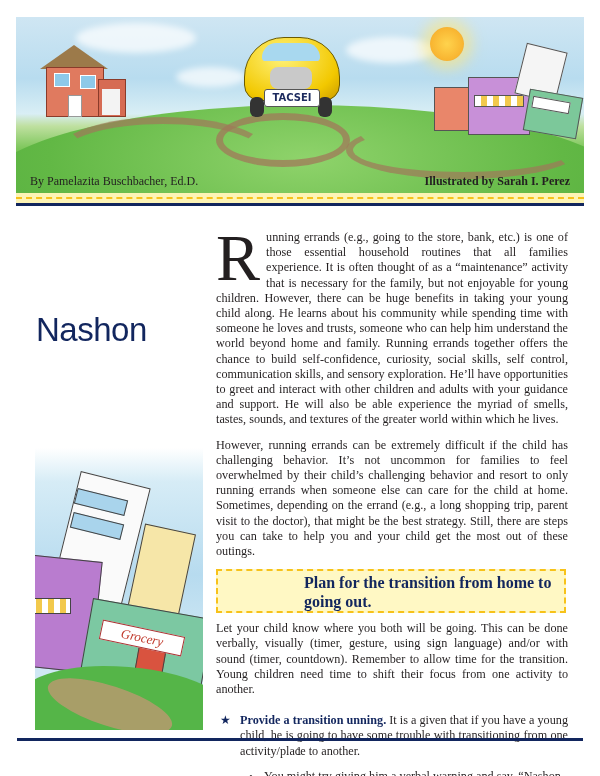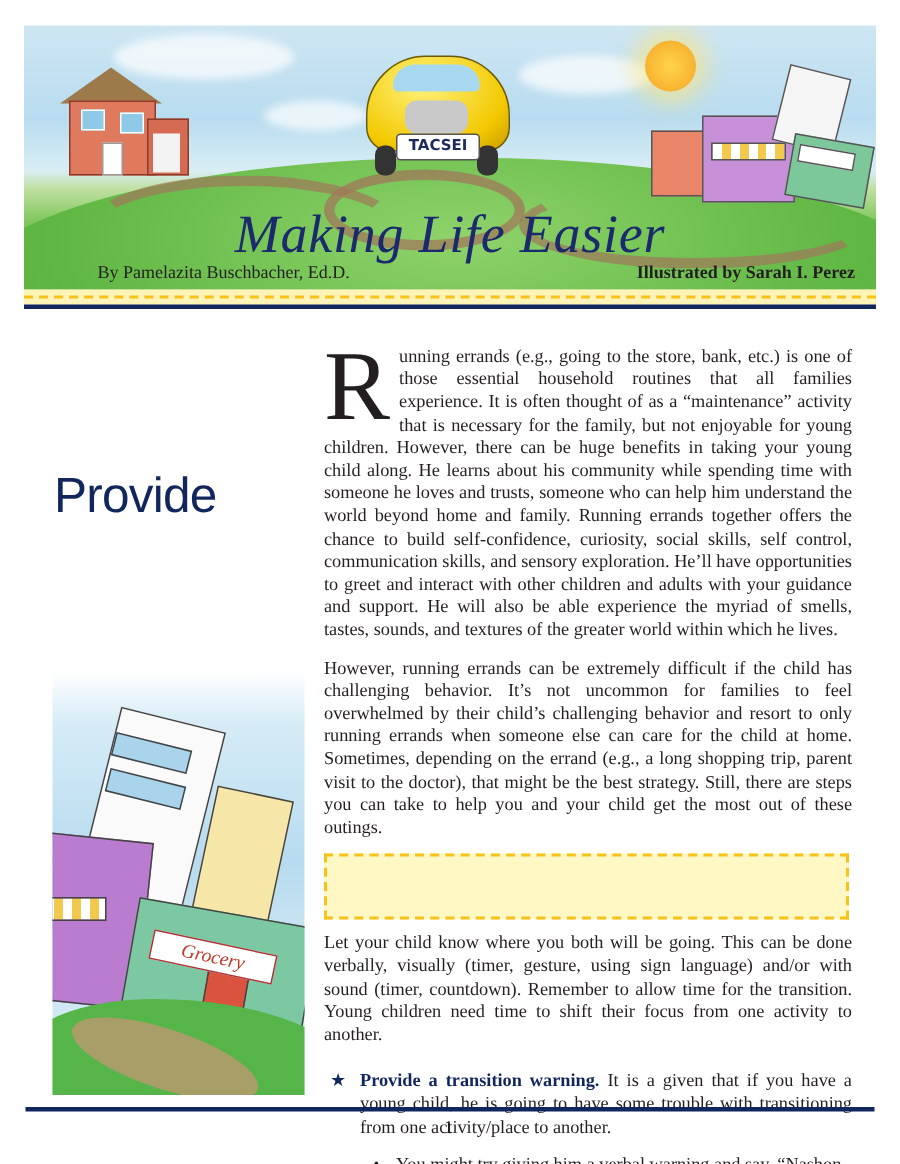--- a/index.html
+++ b/index.html
@@ -26,21 +26,21 @@
   .banner .taxi .grill { position: absolute; left: 34px; top: 40px; width: 42px; height: 22px; background: #c9c9c9; border-radius: 8px; }
   .banner .taxi .plate { position: absolute; left: 28px; top: 62px; width: 54px; height: 16px; background: #fff; border: 1px solid #555; border-radius: 3px;
                          font-family: "DejaVu Sans", sans-serif; font-size: 10px; font-weight: bold; color: #1c2a5e; text-align: center; line-height: 16px; }
   .banner .taxi .wheel { position: absolute; top: 70px; width: 14px; height: 20px; background: #333; border-radius: 6px; }
   .banner .sun { position: absolute; left: 414px; top: 10px; width: 34px; height: 34px; border-radius: 50%; background: radial-gradient(circle, #ffd34d, #f5a623); box-shadow: 0 0 14px 8px rgba(255,230,120,0.6); }
   .banner .shops { position: absolute; left: 418px; top: 30px; width: 150px; height: 90px; }
   .banner .shops .b { position: absolute; border: 1px solid #555; }
   .banner .title { position: absolute; left: 0; width: 100%; top: 118px; text-align: center;
                    font-family: "Liberation Serif", serif; font-style: italic; font-size: 36px; color: #1a2a6c; letter-spacing: 0.5px; }
   .banner .byline { position: absolute; top: 157px; font-size: 12px; color: #231f20; }
-  .banner .byline.left { left: 14px; margin-left: 35px; }
+  .banner .byline.left { left: 14px; }
   .banner .byline.right { right: 14px; font-weight: bold; }
 
   .band { position: absolute; left: 16px; top: 193px; width: 568px; height: 10px; background: #fdf4b5; }
   .band .dash { position: absolute; left: 0; top: 4px; width: 100%; height: 0; border-top: 2px dashed #f7c21a; }
   .rule-top { position: absolute; left: 16px; top: 203px; width: 568px; height: 3px; background: #12265e; }
 
   
   .headline { position: absolute; left: 36px; top: 308px; font-family: "Liberation Sans", "DejaVu Sans", sans-serif;
               font-size: 33px; line-height: 43px; color: #12265e; letter-spacing: -0.5px; }
   .side-art { position: absolute; left: 35px; top: 448px; width: 168px; height: 282px; overflow: hidden;
@@ -107,32 +107,31 @@
 
   <div class="shops">
     <div class="b" style="left:0;top:40px;width:36px;height:42px;background:#e9866a;"></div>
     <div class="b" style="left:34px;top:30px;width:60px;height:56px;background:#c890d8;"></div>
     <div class="b" style="left:40px;top:48px;width:48px;height:10px;background:repeating-linear-gradient(90deg,#fff 0 6px,#f2c94c 6px 12px);"></div>
     <div class="b" style="left:86px;top:0;width:40px;height:50px;background:#f5f5f5;transform:rotate(14deg);"></div>
     <div class="b" style="left:92px;top:46px;width:52px;height:40px;background:#7cc89a;transform:rotate(10deg);"></div>
     <div class="b" style="left:98px;top:52px;width:36px;height:10px;background:#fff;transform:rotate(10deg);"></div>
   </div>
 
-  <div class="title">Making Life Easier</div>
   <div class="byline left">By Pamelazita Buschbacher, Ed.D.</div>
   <div class="byline right">Illustrated by Sarah I. Perez</div>
 </div>
 
 <div class="band">
     <div class="dash"></div>
   </div>
 <div class="rule-top"></div>
 
 <div class="headline">
-  <div>Provide</div>
+  <div>Nashon</div>
 </div>
 
 <div class="side-art">
   <div class="bldg" style="left:30px;top:30px;width:70px;height:120px;background:#fafafa;transform:rotate(14deg);"></div>
   <div class="bldg" style="left:40px;top:46px;width:50px;height:14px;background:#a9d4ec;transform:rotate(14deg);"></div>
   <div class="bldg" style="left:36px;top:70px;width:50px;height:14px;background:#a9d4ec;transform:rotate(14deg);"></div>
   <div class="bldg" style="left:100px;top:80px;width:50px;height:90px;background:#f6e6a8;transform:rotate(12deg);"></div>
   <div class="bldg" style="left:-10px;top:110px;width:70px;height:110px;background:#b97ccf;transform:rotate(6deg);"></div>
   <div class="bldg" style="left:-6px;top:150px;width:40px;height:14px;background:repeating-linear-gradient(90deg,#fff 0 6px,#f2c94c 6px 12px);"></div>
   <div class="bldg" style="left:50px;top:160px;width:120px;height:80px;background:#7cc8a2;transform:rotate(10deg);"></div>
@@ -140,27 +139,28 @@
   <div class="sign">Grocery</div>
   <div class="ground"></div>
   <div class="path"></div>
 </div>
 
 <div class="main">
   <p><span class="dropcap">R</span><span>unning errands (e.g., going to the store, bank, etc.) is one of those essential household routines that all families experience. It is often thought of as a “maintenance” activity that is necessary for the family, but not enjoyable for young children. However, there can be huge benefits in taking your young child along. He learns about his community while spending time with someone he loves and trusts, someone who can help him understand the world beyond home and family. Running errands together offers the chance to build self-confidence, curiosity, social skills, self control, communication skills, and sensory exploration. He’ll have opportunities to greet and interact with other children and adults with your guidance and support. He will also be able experience the myriad of smells, tastes, sounds, and textures of the greater world within which he lives.</span></p>
   <p>However, running errands can be extremely difficult if the child has challenging behavior. It’s not uncommon for families to feel overwhelmed by their child’s challenging behavior and resort to only running errands when someone else can care for the child at home. Sometimes, depending on the errand (e.g., a long shopping trip, parent visit to the doctor), that might be the best strategy. Still, there are steps you can take to help you and your child get the most out of these outings.</p>
 
   <div class="tip">
+    <span class="tip-text">Plan for the transition from home to going out.</span>
   </div>
 
   <p style="margin-bottom:16px;">Let your child know where you both will be going. This can be done verbally, visually (timer, gesture, using sign language) and/or with sound (timer, countdown). Remember to allow time for the transition. Young children need time to shift their focus from one activity to another.</p>
 
   <div class="star-item">
     <span class="star">★</span>
-    <span class="lead">Provide a transition warning.</span><span> It is a given that if you have a young child, he is going to have some trouble with transitioning from one activity/place to another.</span>
+    <span class="lead">Provide a transition unning.</span><span> It is a given that if you have a young child, he is going to have some trouble with transitioning from one activity/place to another.</span>
   </div>
 
   <div class="sub-item">
     <span class="dot">•</span>
     <span>You might try giving him a verbal warning and say, “Nashon, we have to go to the store in 5 minutes. When you are done with your puzzle, we can put your shoes on.”</span>
   </div>
 </div>
 
 <div class="rule-bottom"></div>
 <div class="page-num">1</div>

